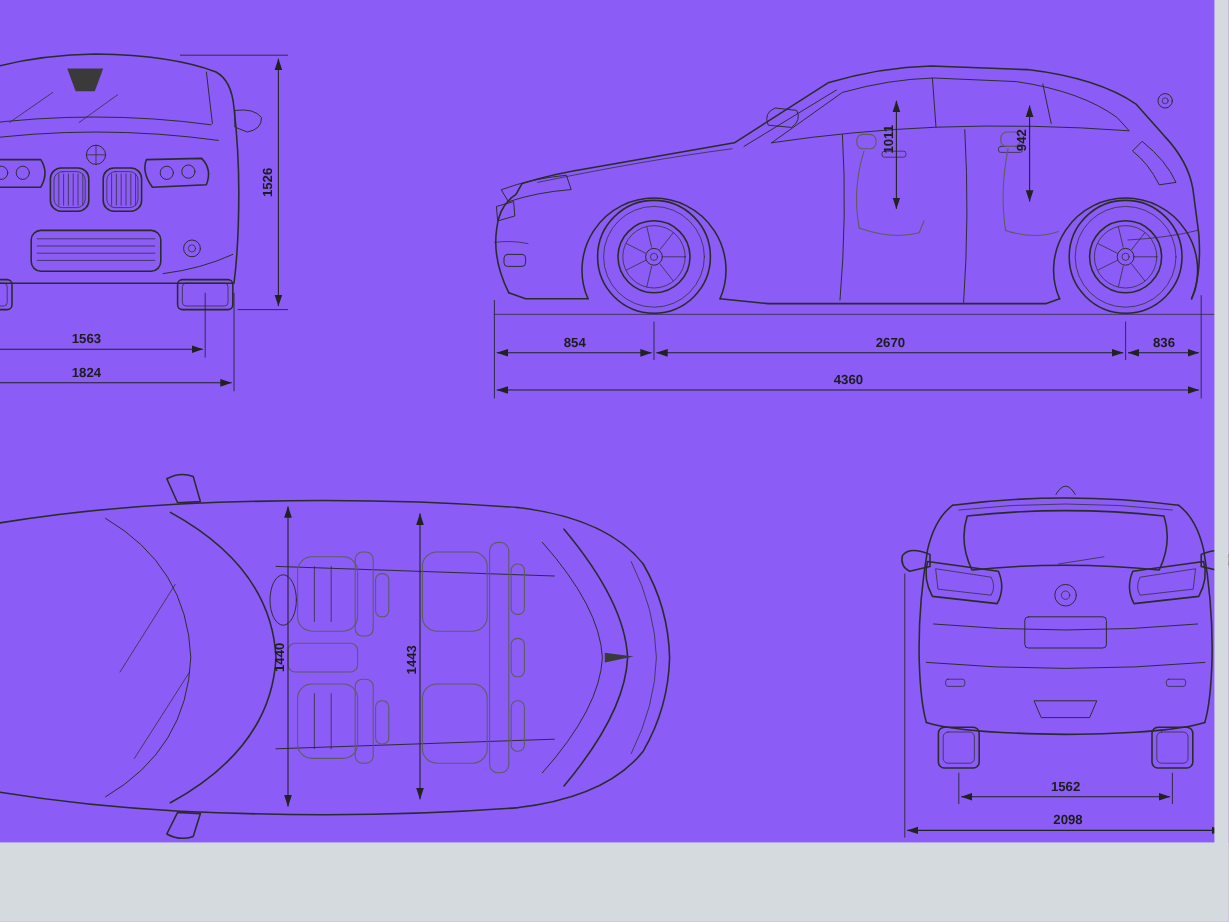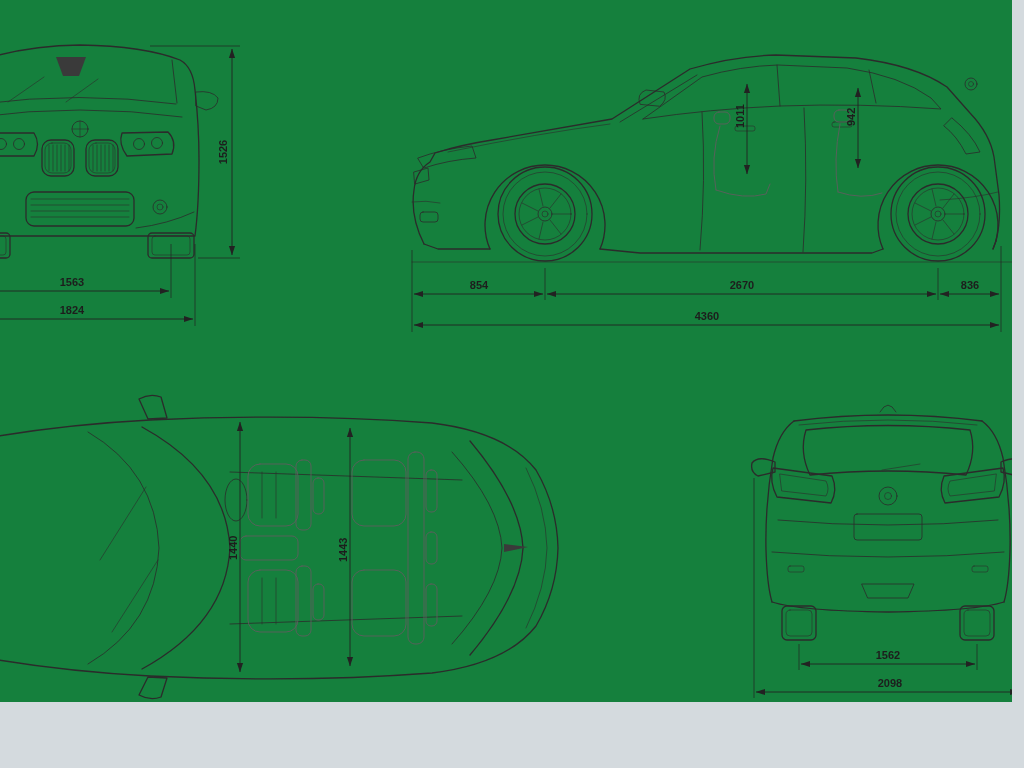--- a/index.html
+++ b/index.html
@@ -1,16 +1,16 @@
 <!DOCTYPE html>
 <html><head>
 <meta charset="utf-8">
 <style>
   html,body{margin:0;padding:0;background:#ffffff;}
-  .stage{position:relative;width:1024px;height:768px;overflow:hidden;background:#15803d;text-align:right;}
+  .stage{position:relative;width:1024px;height:768px;overflow:hidden;background:#8b5cf6;text-align:right;}
   svg{display:block;}
   .outline{fill:none;stroke:#2b2b2b;stroke-width:1.3;stroke-linecap:round;stroke-linejoin:round;}
   .detail{fill:none;stroke:#2b2b2b;stroke-width:0.8;stroke-linecap:round;stroke-linejoin:round;}
   .fine{fill:none;stroke:#2b2b2b;stroke-width:0.6;stroke-linecap:round;}
   .seat{fill:none;stroke:#5d5d5d;stroke-width:0.9;stroke-linecap:round;stroke-linejoin:round;}
   .dimline{fill:none;stroke:#222222;stroke-width:0.9;}
   .extline{fill:none;stroke:#222222;stroke-width:0.7;}
   .dim{font-family:"Liberation Sans", sans-serif;font-size:11px;font-weight:600;fill:#1d1d1d;}
   .solid{fill:#3a3a3a;stroke:none;}
 </style>

